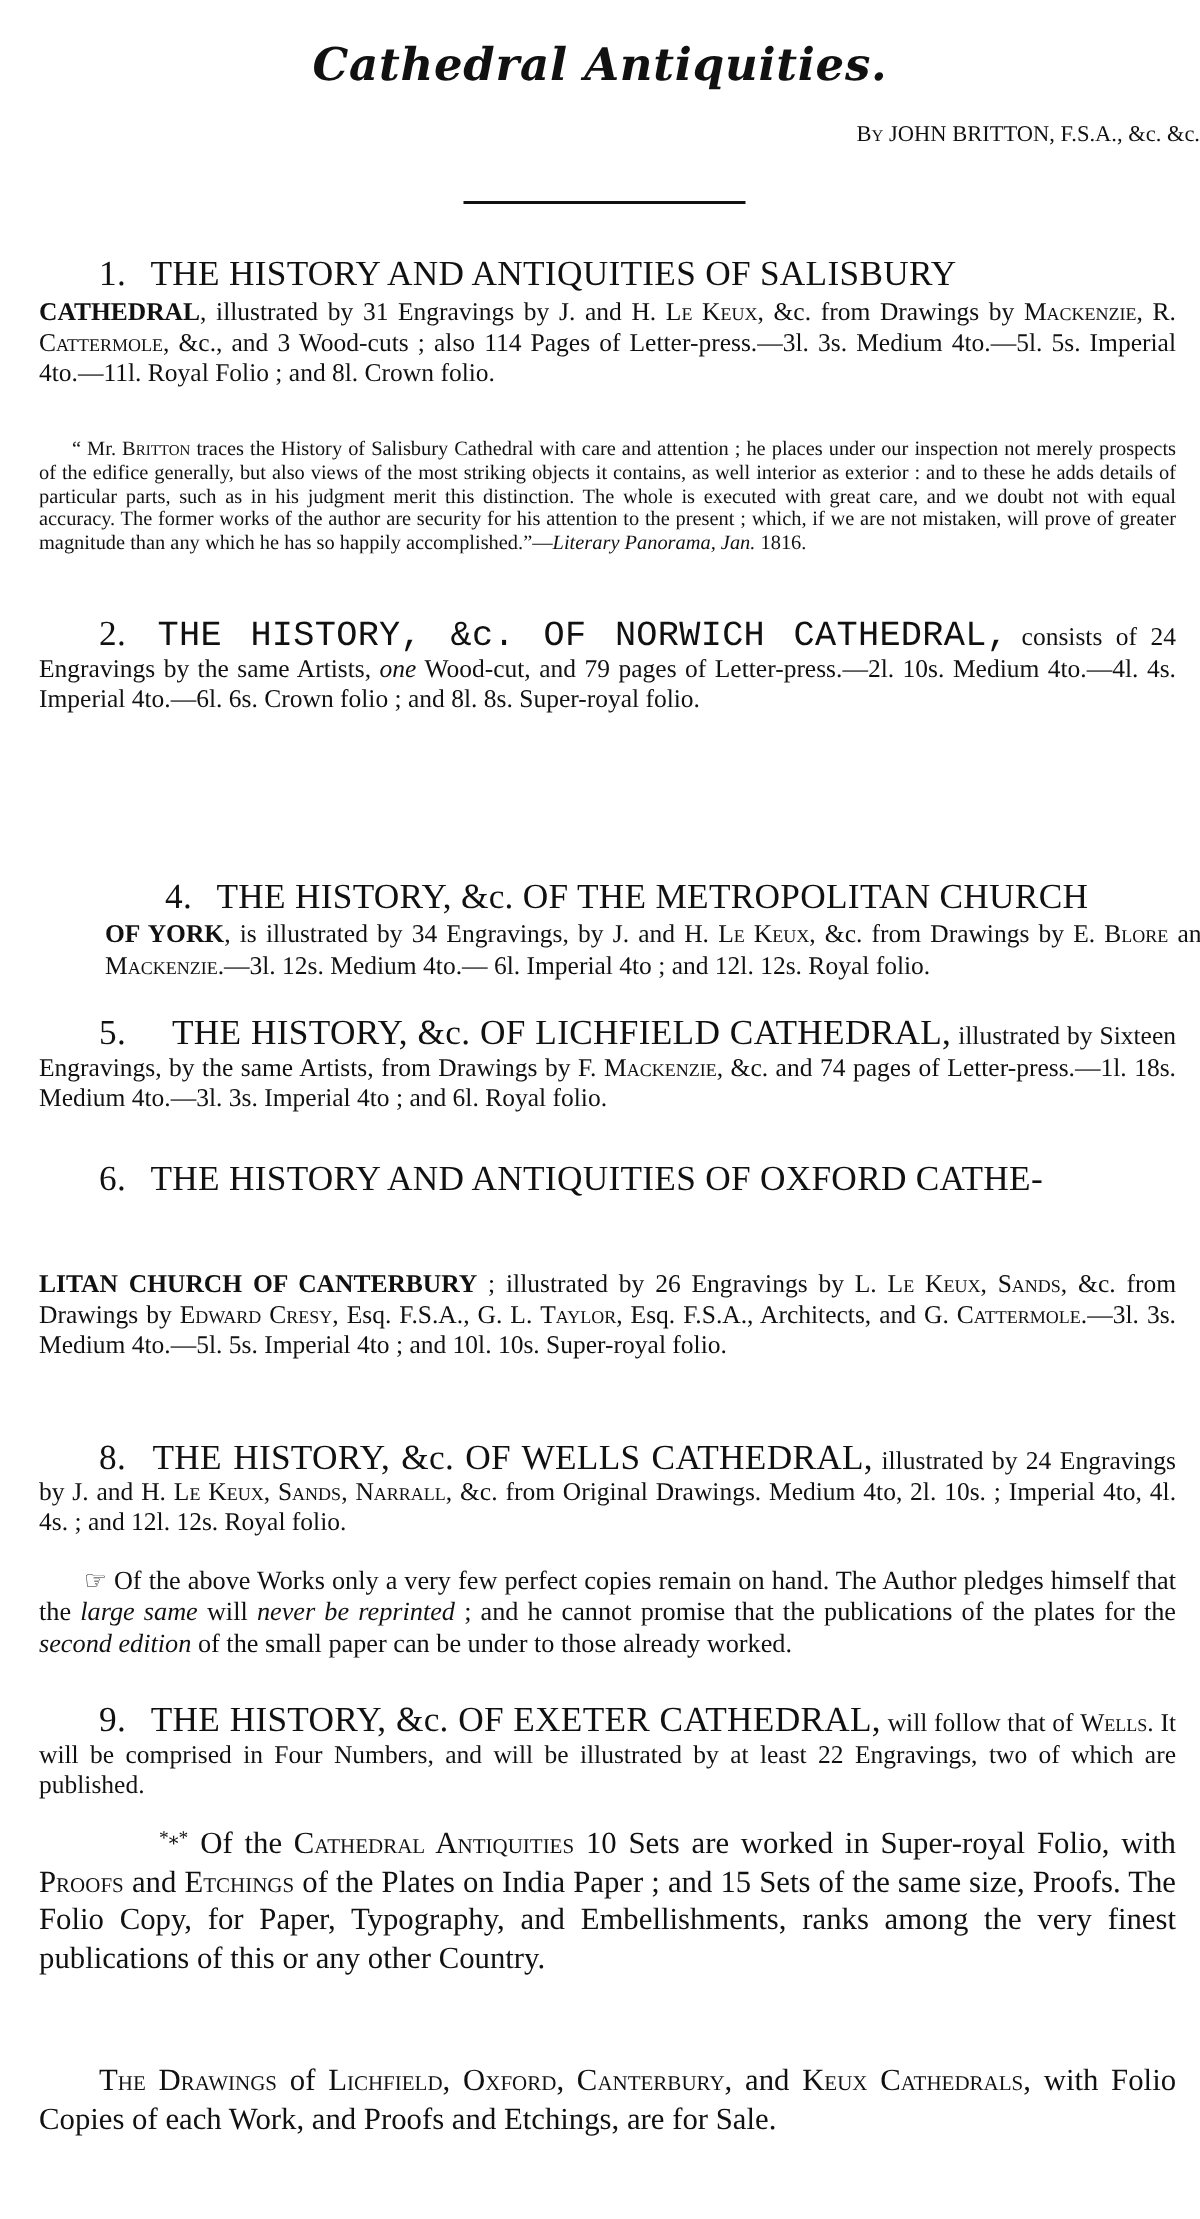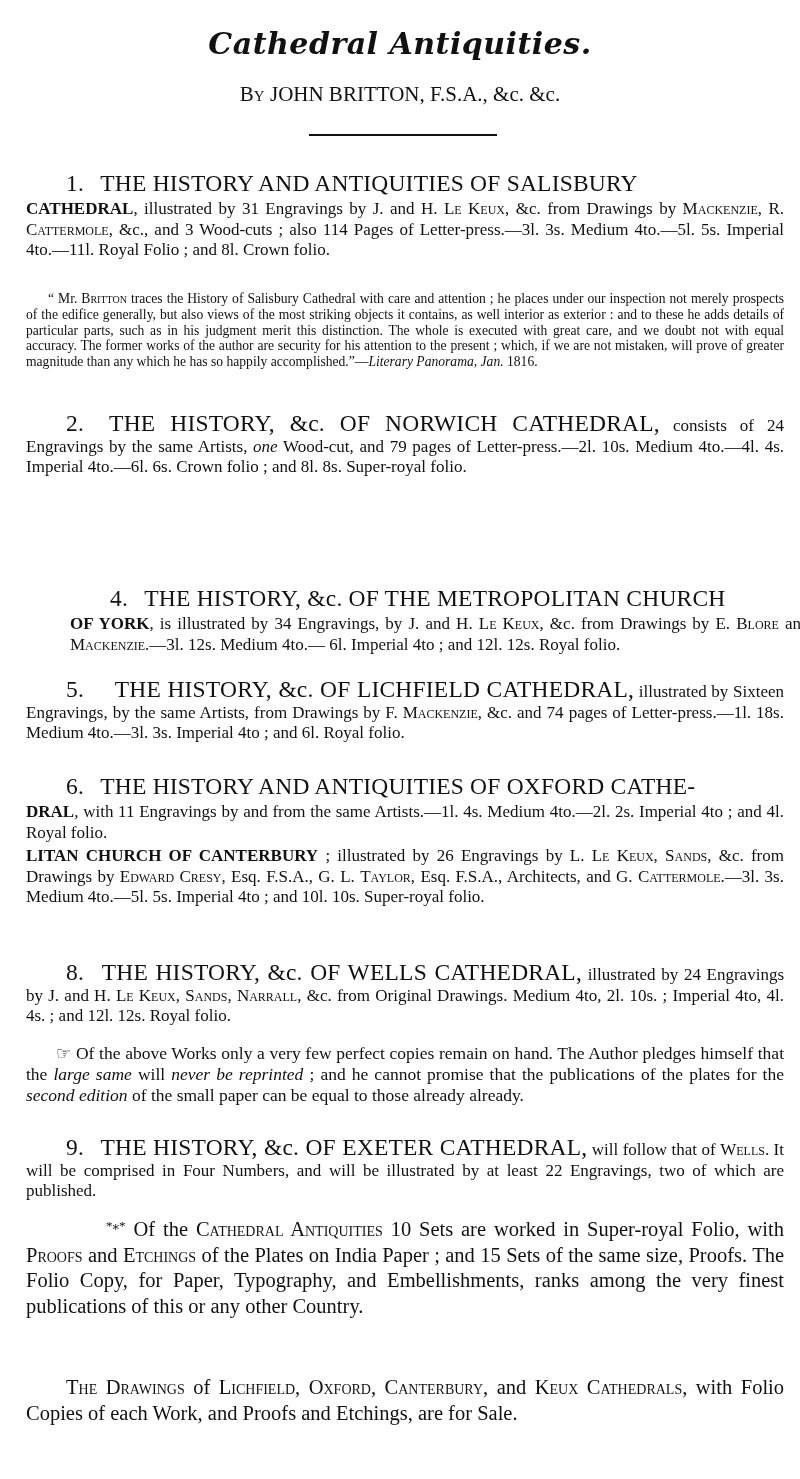--- a/index.html
+++ b/index.html
@@ -1,19 +1,19 @@
 <!DOCTYPE html>
 <html><head>
 <meta charset="utf-8">
 <style>
   html, body { margin: 0; padding: 0; background: #ffffff; }
   body { width: 800px; height: 1479px; overflow: hidden; position: relative; color: #111; font-family: "Liberation Serif", "DejaVu Serif", serif; }
   .page { position: absolute; left: 0; top: 0; width: 704px; height: 1479px; }
   .title { position: absolute; top: 26px; left: 0; width: 800px; text-align: center; font-family: "DejaVu Serif", serif; font-weight: bold; font-size: 30px; letter-spacing: 0.5px; font-style: italic; }
-  .byline { position: absolute; top: 82px; left: 0; width: 800px; text-align: center; font-size: 21px; font-family: Liberation Serif, serif; }
+  .byline { position: absolute; top: 82px; left: 0; width: 800px; text-align: right; font-size: 15px; font-family: Liberation Serif, serif; }
   .byline .sc { font-variant: small-caps; }
   .rule { position: absolute; top: 134px; left: 309px; width: 188px; height: 2px; background: #111; }
   .block { position: absolute; left: 26px; width: 758px; text-align: justify; text-align-last: left; }
   .item .head { font-size: 23.5px; letter-spacing: 0.2px; }
   .item { font-size: 17px; line-height: 20.5px; }
   .item .headline { line-height: 26px; }
   .sc { font-variant: small-caps; }
   .b { font-weight: bold; }
   .quote { font-size: 13.6px; line-height: 15.8px; }
   .quote p { margin: 0; text-indent: 22px; text-align: justify; }
@@ -49,21 +49,21 @@
 
   <div class="block quote" style="top:291px;">
     <p>
       <span>“ Mr. </span><span class="sc">Britton</span><span> traces the History of Salisbury Cathedral with care and attention ; he places under our inspection not merely prospects of the edifice generally, but also views of the most striking objects it contains, as well interior as exterior : and to these he adds details of particular parts, such as in his judgment merit this distinction. The whole is executed with great care, and we doubt not with equal accuracy. The former works of the author are security for his attention to the present ; which, if we are not mistaken, will prove of greater magnitude than any which he has so happily accomplished.”—</span><i>Literary Panorama, Jan.</i><span> 1816.</span>
     </p>
   </div>
 
   <div class="block item" style="top:413px;">
     <p>
       <span class="head" style="padding-left:40px;">2.</span>
-      <span class="head" style="margin-left:12px;">THE HISTORY, &amp;c. OF NORWICH CATHEDRAL,</span><span><span> consists of 24 Engravings by the same Artists, </span><i>one</i><span> Wood-cut, and 79 pages of Letter-press.—2l. 10s. Medium 4to.—4l. 4s. Imperial 4to.—6l. 6s. Crown folio ; and 8l. 8s. Super-royal folio.</span></span>
+      <span class="head" style="margin-left:12px;font-family:Liberation Mono, monospace;">THE HISTORY, &amp;c. OF NORWICH CATHEDRAL,</span><span><span> consists of 24 Engravings by the same Artists, </span><i>one</i><span> Wood-cut, and 79 pages of Letter-press.—2l. 10s. Medium 4to.—4l. 4s. Imperial 4to.—6l. 6s. Crown folio ; and 8l. 8s. Super-royal folio.</span></span>
     </p>
   </div>
 
 
   <div class="block item" style="top:585px;margin-left:44px;">
     <p class="headline">
       <span class="head" style="padding-left:40px;">4.</span>
       <span class="head" style="margin-left:12px;">THE HISTORY, &amp;c. OF THE METROPOLITAN CHURCH</span>
     </p>
     <p><span class="b">OF YORK</span><span>, is illustrated by 34 Engravings, by J. and H. </span><span class="sc">Le Keux</span><span>, &amp;c. from Drawings by E. </span><span class="sc">Blore</span><span> and F. </span><span class="sc">Mackenzie</span><span>.—3l. 12s. Medium 4to.— 6l. Imperial 4to ; and 12l. 12s. Royal folio.</span></p>
@@ -74,37 +74,36 @@
       <span class="head" style="padding-left:40px;">5.</span>
       <span class="head" style="margin-left:26px;">THE HISTORY, &amp;c. OF LICHFIELD CATHEDRAL,</span><span><span> illustrated by Sixteen Engravings, by the same Artists, from Drawings by F. </span><span class="sc">Mackenzie</span><span>, &amp;c. and 74 pages of Letter-press.—1l. 18s. Medium 4to.—3l. 3s. Imperial 4to ; and 6l. Royal folio.</span></span>
     </p>
   </div>
 
   <div class="block item" style="top:773px;">
     <p class="headline">
       <span class="head" style="padding-left:40px;">6.</span>
       <span class="head" style="margin-left:12px;">THE HISTORY AND ANTIQUITIES OF OXFORD CATHE-</span>
     </p>
-    <p><span class="b">DRAL</span><span>, with 11 Engravings by and from the same Artists.—1l. 4s. Medium 4to.—2l. 2s. Imperial 4to ; and 4l. Royal folio.</span></p>
   </div>
 
   <div class="block item" style="top:846px;">
     <p><span class="b">LITAN CHURCH OF CANTERBURY</span><span> ; illustrated by 26 Engravings by L. </span><span class="sc">Le Keux</span><span>, </span><span class="sc">Sands</span><span>, &amp;c. from Drawings by </span><span class="sc">Edward Cresy</span><span>, Esq. F.S.A., G. L. </span><span class="sc">Taylor</span><span>, Esq. F.S.A., Architects, and G. </span><span class="sc">Cattermole</span><span>.—3l. 3s. Medium 4to.—5l. 5s. Imperial 4to ; and 10l. 10s. Super-royal folio.</span></p>
   </div>
 
   <div class="block item" style="top:962px;">
     <p>
       <span class="head" style="padding-left:40px;">8.</span>
       <span class="head" style="margin-left:12px;">THE HISTORY, &amp;c. OF WELLS CATHEDRAL,</span><span><span> illustrated by 24 Engravings by J. and H. </span><span class="sc">Le Keux</span><span>, </span><span class="sc">Sands</span><span>, </span><span class="sc">Narrall</span><span>, &amp;c. from Original Drawings. Medium 4to, 2l. 10s. ; Imperial 4to, 4l. 4s. ; and 12l. 12s. Royal folio.</span></span>
     </p>
   </div>
 
   <div class="block notice" style="top:1043px;">
     <p>
-      <span class="hand">☞</span><span><span> Of the above Works only a very few perfect copies remain on hand. The Author pledges himself that the </span><i>large same</i><span> will </span><i>never be reprinted</i><span> ; and he cannot promise that the publications of the plates for the </span><i>second edition</i><span> of the small paper can be equal to those already already.</span></span>
+      <span class="hand">☞</span><span><span> Of the above Works only a very few perfect copies remain on hand. The Author pledges himself that the </span><i>large same</i><span> will </span><i>never be reprinted</i><span> ; and he cannot promise that the publications of the plates for the </span><i>second edition</i><span> of the small paper can be under to those already worked.</span></span>
     </p>
   </div>
 
   <div class="block item" style="top:1137px;">
     <p>
       <span class="head" style="padding-left:40px;">9.</span>
       <span class="head" style="margin-left:12px;">THE HISTORY, &amp;c. OF EXETER CATHEDRAL,</span><span><span> will follow that of </span><span class="sc">Wells</span><span>. It will be comprised in Four Numbers, and will be illustrated by at least 22 Engravings, two of which are published.</span></span>
     </p>
   </div>
 

